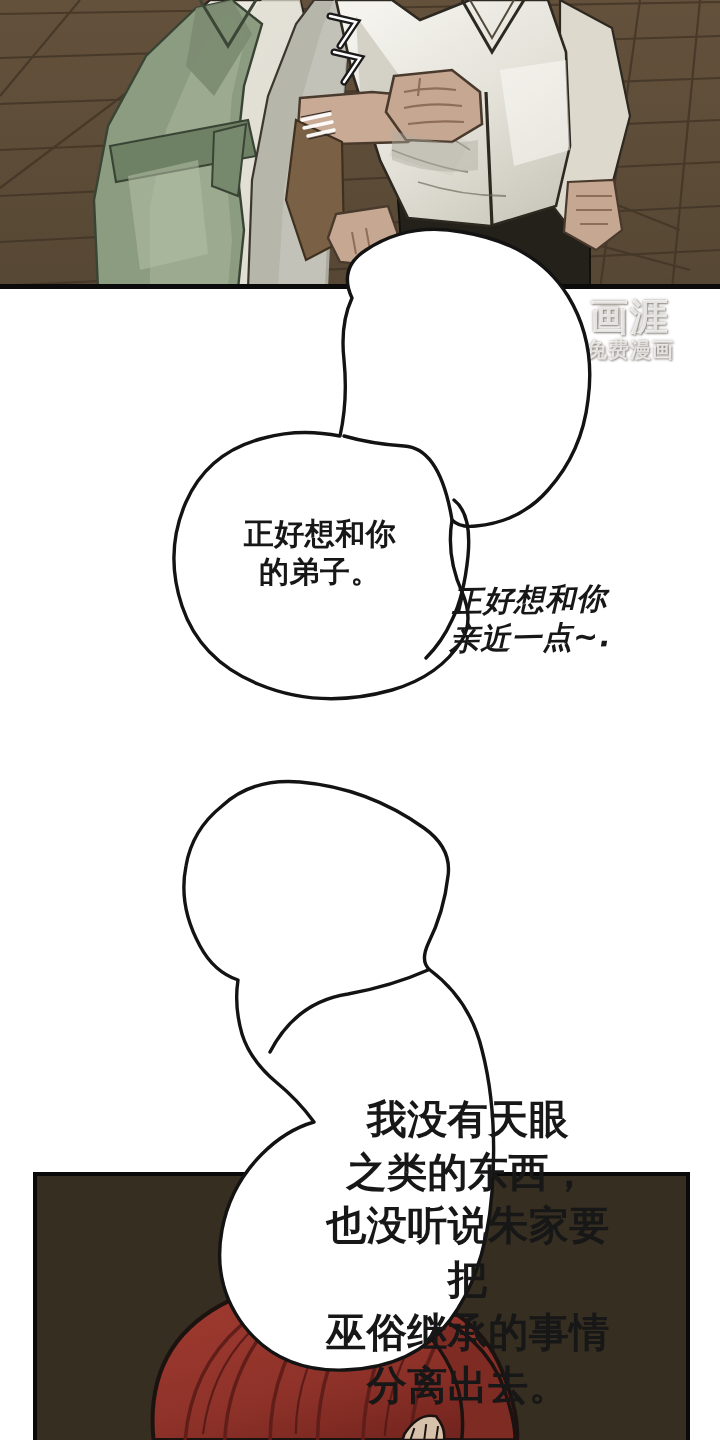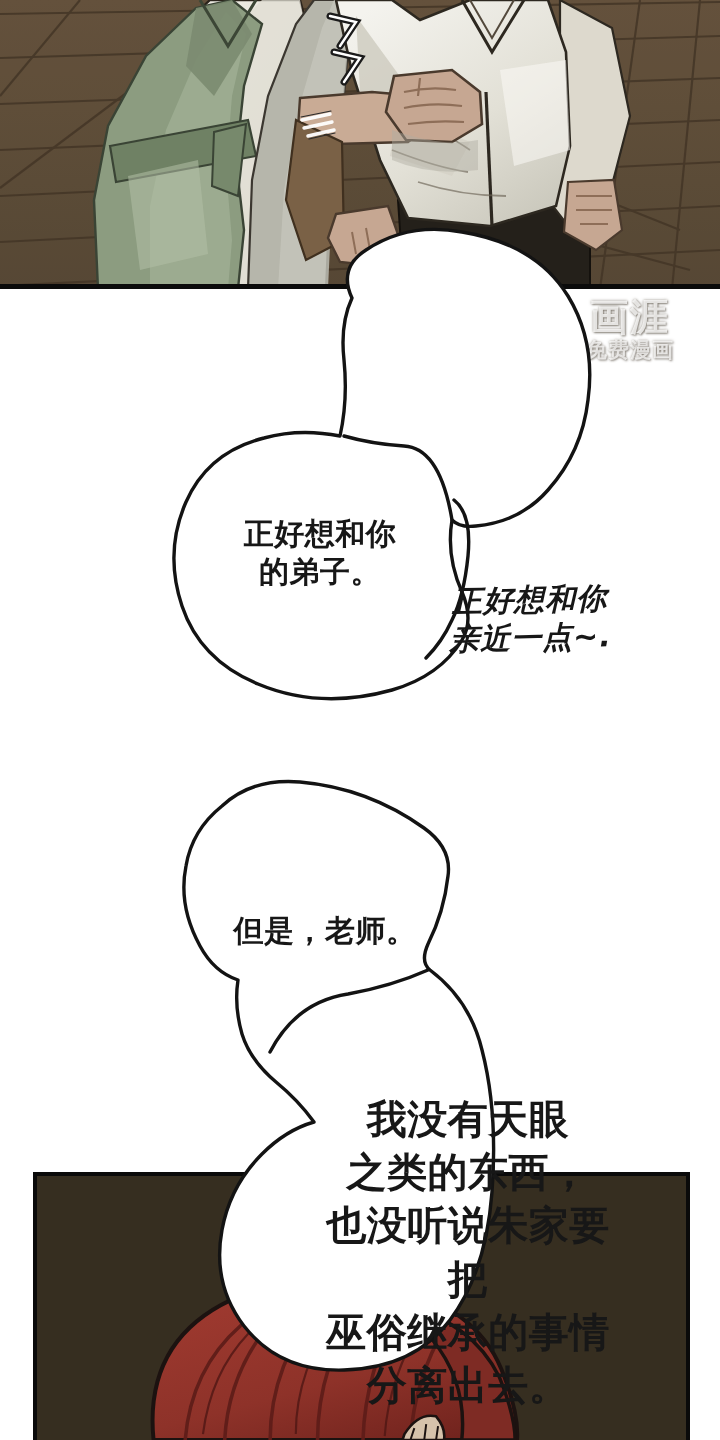--- a/index.html
+++ b/index.html
@@ -282,20 +282,19 @@
                Q192 830 222 806 Z" fill="#ffffff" stroke="#131313" stroke-width="3.4" stroke-linejoin="round"></path>
 
       <path d="M428 970 Q392 986 348 994 Q296 1002 270 1052" fill="none" stroke="#131313" stroke-width="3.4" stroke-linecap="round"></path>
     </svg>
   </div>
 
   <div class="btext t-b2">正好想和你
 的弟子。</div>
   <div class="btext t-b3">正好想和你
 亲近一点~.</div>
-  <div class="btext t-b4">但是，老师。</div>
   <div class="btext t-b5">我没有天眼
 之类的东西，
 也没听说朱家要把
 巫俗继承的事情
 分离出去。</div>
 
 </div>
 
 </body></html>

